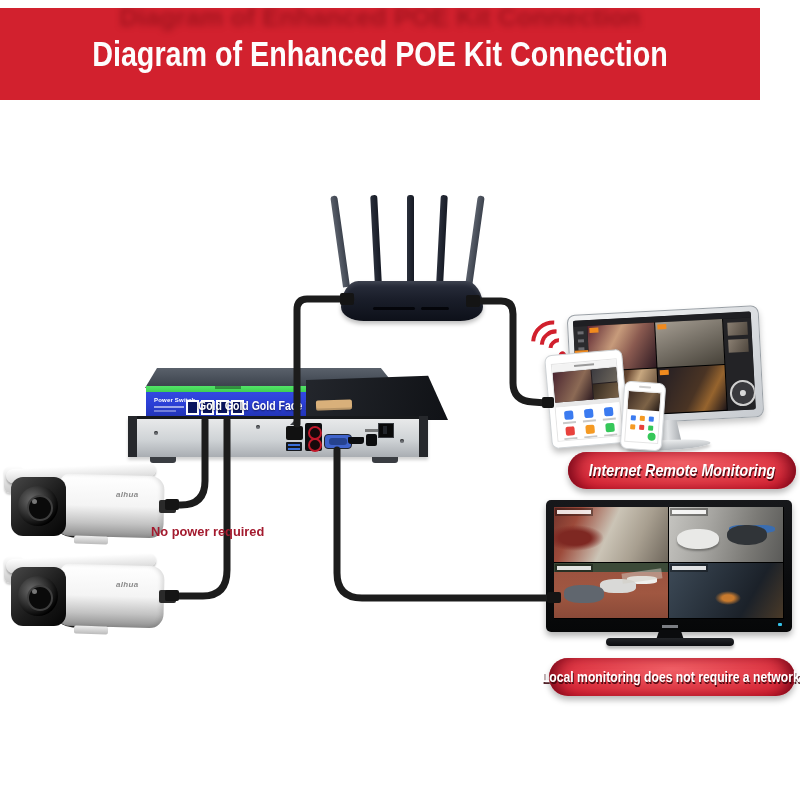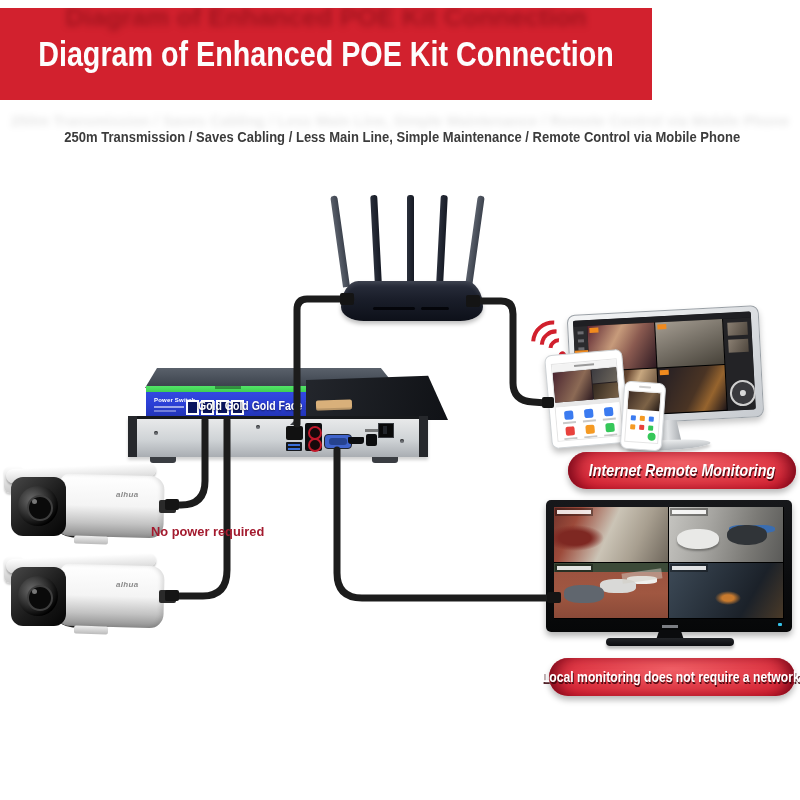--- a/index.html
+++ b/index.html
@@ -1,21 +1,21 @@
 <!DOCTYPE html>
 <html style="--banner-red: #d2212e; --pill-red: #d41f30; --pill-red-light: #f05f66; --pill-red-dark: #8f0c1b; --label-red: #a31a2e; --switch-blue: #2b3fd6; --switch-green: #3ecf52; --wifi-red: #d1202d; --cable-black: #1c1c1c; --app-blue: #3b7bf0; --app-orange: #f59a23; --app-green: #35c759; --app-red: #e8413c;"><head>
 <meta charset="utf-8">
 <style>
   html,body{margin:0;padding:0;background:#fff;}
   .canvas{position:relative;width:800px;height:800px;background:#fff;overflow:hidden;
           font-family:"Liberation Sans",sans-serif;}
   .cond{display:inline-block;transform:scaleX(.84);transform-origin:center;white-space:nowrap;}
 
   
-  .banner{position:absolute;left:0;top:8px;width:652px;height:92px;
+  .banner{position:absolute;left:0;top:8px;width:760px;height:92px;
           background:var(--banner-red,#d2212e);display:flex;align-items:center;justify-content:center;overflow:hidden;}
   .banner-ghost{position:absolute;top:-6px;left:0;width:100%;text-align:center;font-weight:bold;font-size:26px;
           color:rgba(90,0,8,.40);filter:blur(3px);}
   .banner-title{position:relative;color:#fdfdfd;font-weight:bold;font-size:35px;letter-spacing:0;
           transform:scaleX(.82);white-space:nowrap;}
   .subtitle-wrap{position:absolute;left:0;top:128px;width:800px;text-align:center;}
   .subtitle-ghost{position:absolute;top:-16px;left:0;width:100%;text-align:center;font-weight:bold;font-size:15px;
           color:rgba(0,0,0,.10);filter:blur(3px);}
   .subtitle{color:#3c3c3c;font-weight:bold;font-size:15.5px;}
 
@@ -196,24 +196,20 @@
 </style>
 </head>
 <body>
 
 <div class="canvas">
 
   <header class="banner">
     <div class="banner-ghost">Diagram of Enhanced POE Kit Connection</div>
     <div class="banner-title">Diagram of Enhanced POE Kit Connection</div>
   </header>
-  <div class="subtitle-wrap">
-    <div class="subtitle-ghost">250m Transmission / Saves Cabling / Less Main Line, Simple Maintenance / Remote Control via Mobile Phone</div>
-    <span class="subtitle cond">250m Transmission / Saves Cabling / Less Main Line, Simple Maintenance / Remote Control via Mobile Phone</span>
-  </div>
 
   <div class="router">
     <span class="antenna ant-gray" style="left:8px;transform:rotate(-8deg);"></span>
     <span class="antenna ant-dark" style="left:40px;transform:rotate(-3deg);"></span>
     <span class="antenna ant-dark" style="left:72px;"></span>
     <span class="antenna ant-dark" style="left:101px;transform:rotate(3deg);"></span>
     <span class="antenna ant-gray" style="left:130px;transform:rotate(8deg);"></span>
     <div class="router-body">
       <span class="router-slot" style="left:32px;width:42px;"></span>
       <span class="router-slot" style="left:80px;width:28px;"></span>

